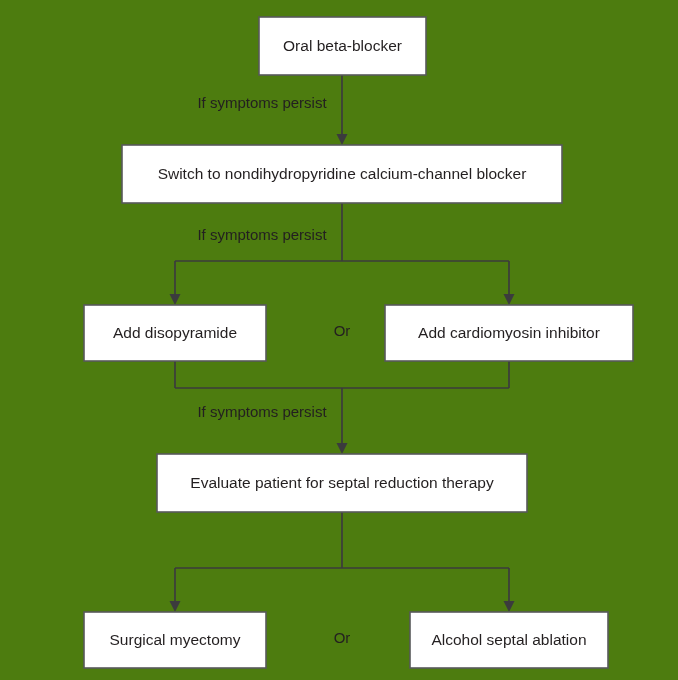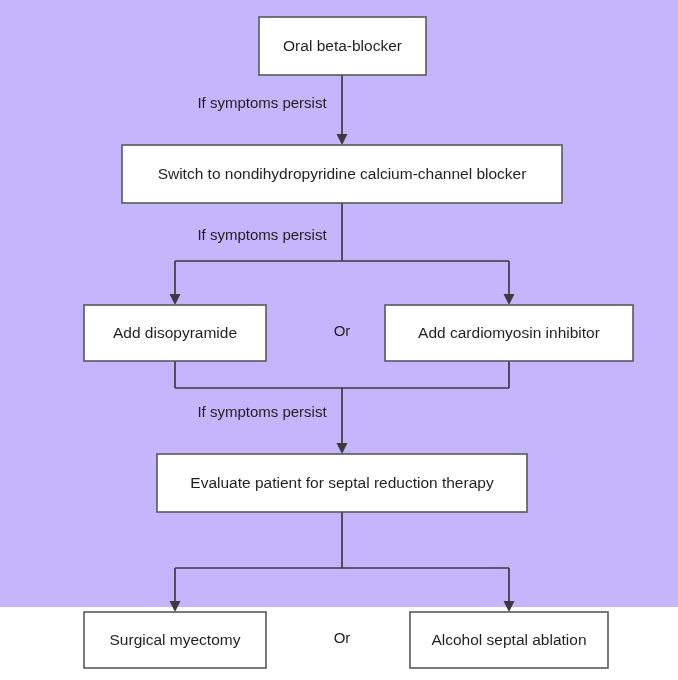--- a/index.html
+++ b/index.html
@@ -11,22 +11,22 @@
   body {
     width: 678px;
     height: 680px;
     font-family: "Liberation Sans", sans-serif;
     color: #231f20;
     overflow: hidden;
   }
   #flowchart-root {
     position: relative;
     width: 678px;
-    height: 607px;
-    background: #c4b5fd;
+    height: 680px;
+    background: #4d7c0f;
   }
   svg.flow-canvas {
     position: absolute;
     top: 0;
     left: 0;
     width: 678px;
     height: 680px;
     display: block;
   }
   .node-box {

